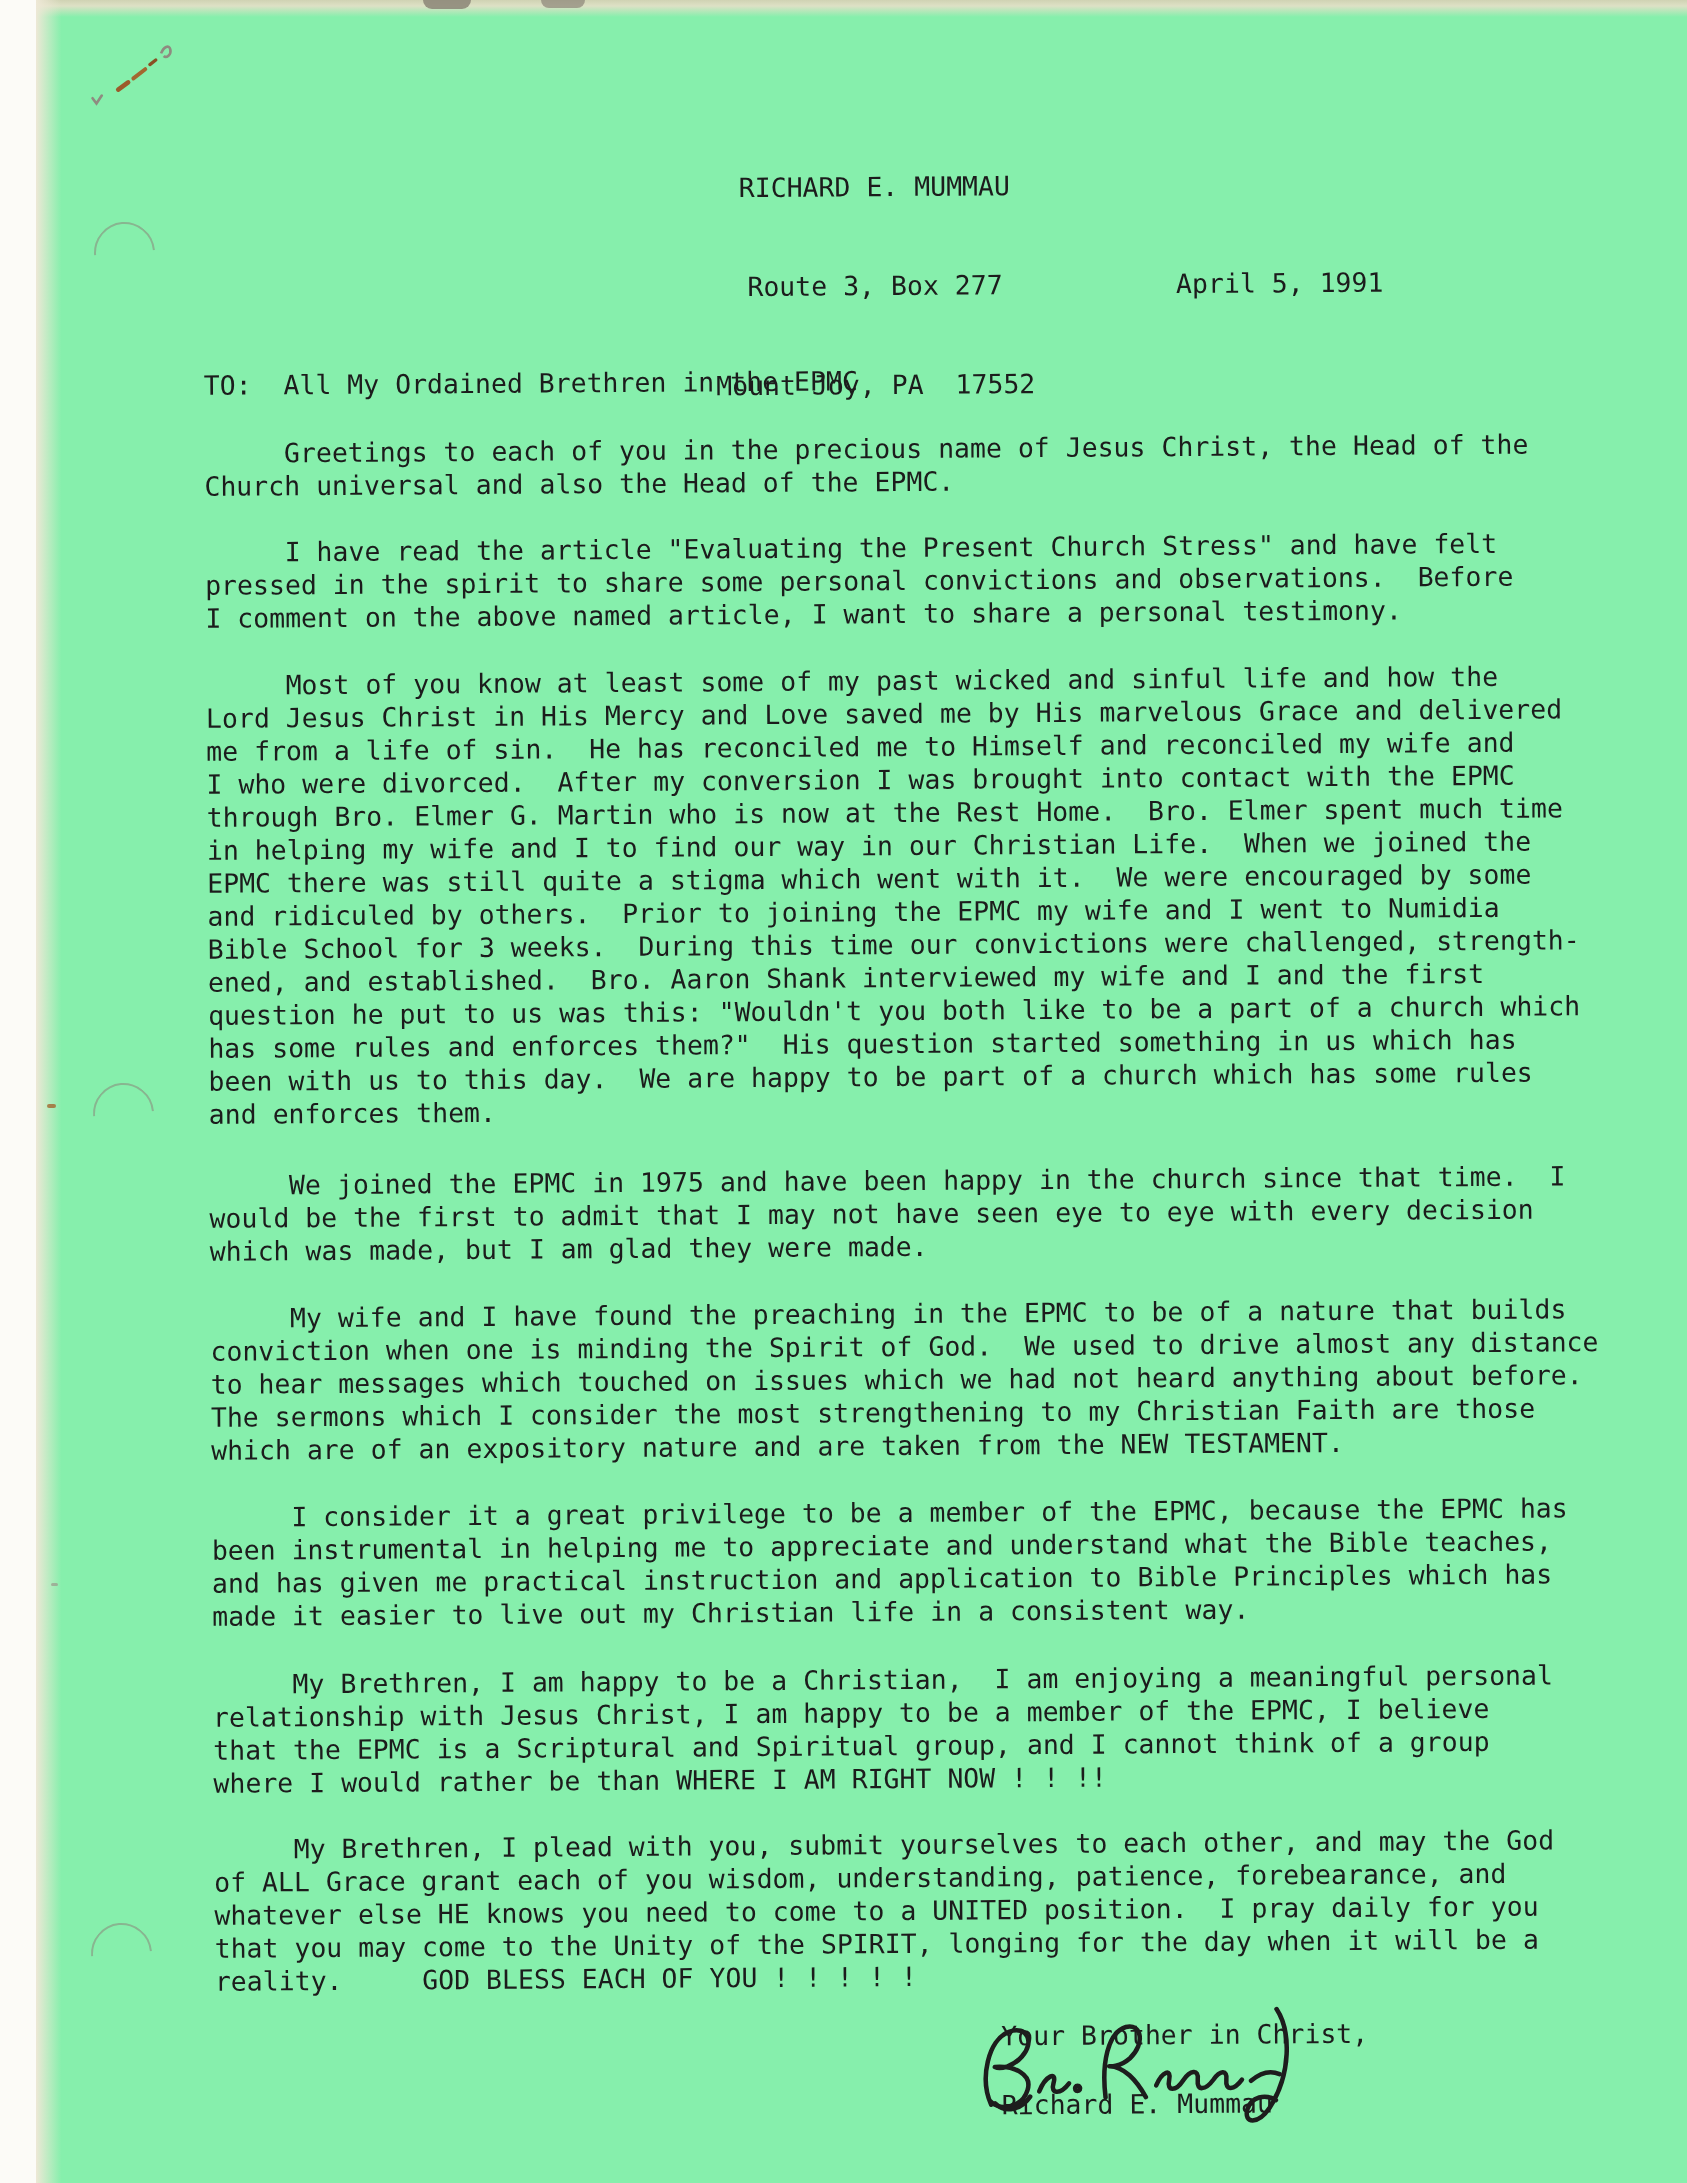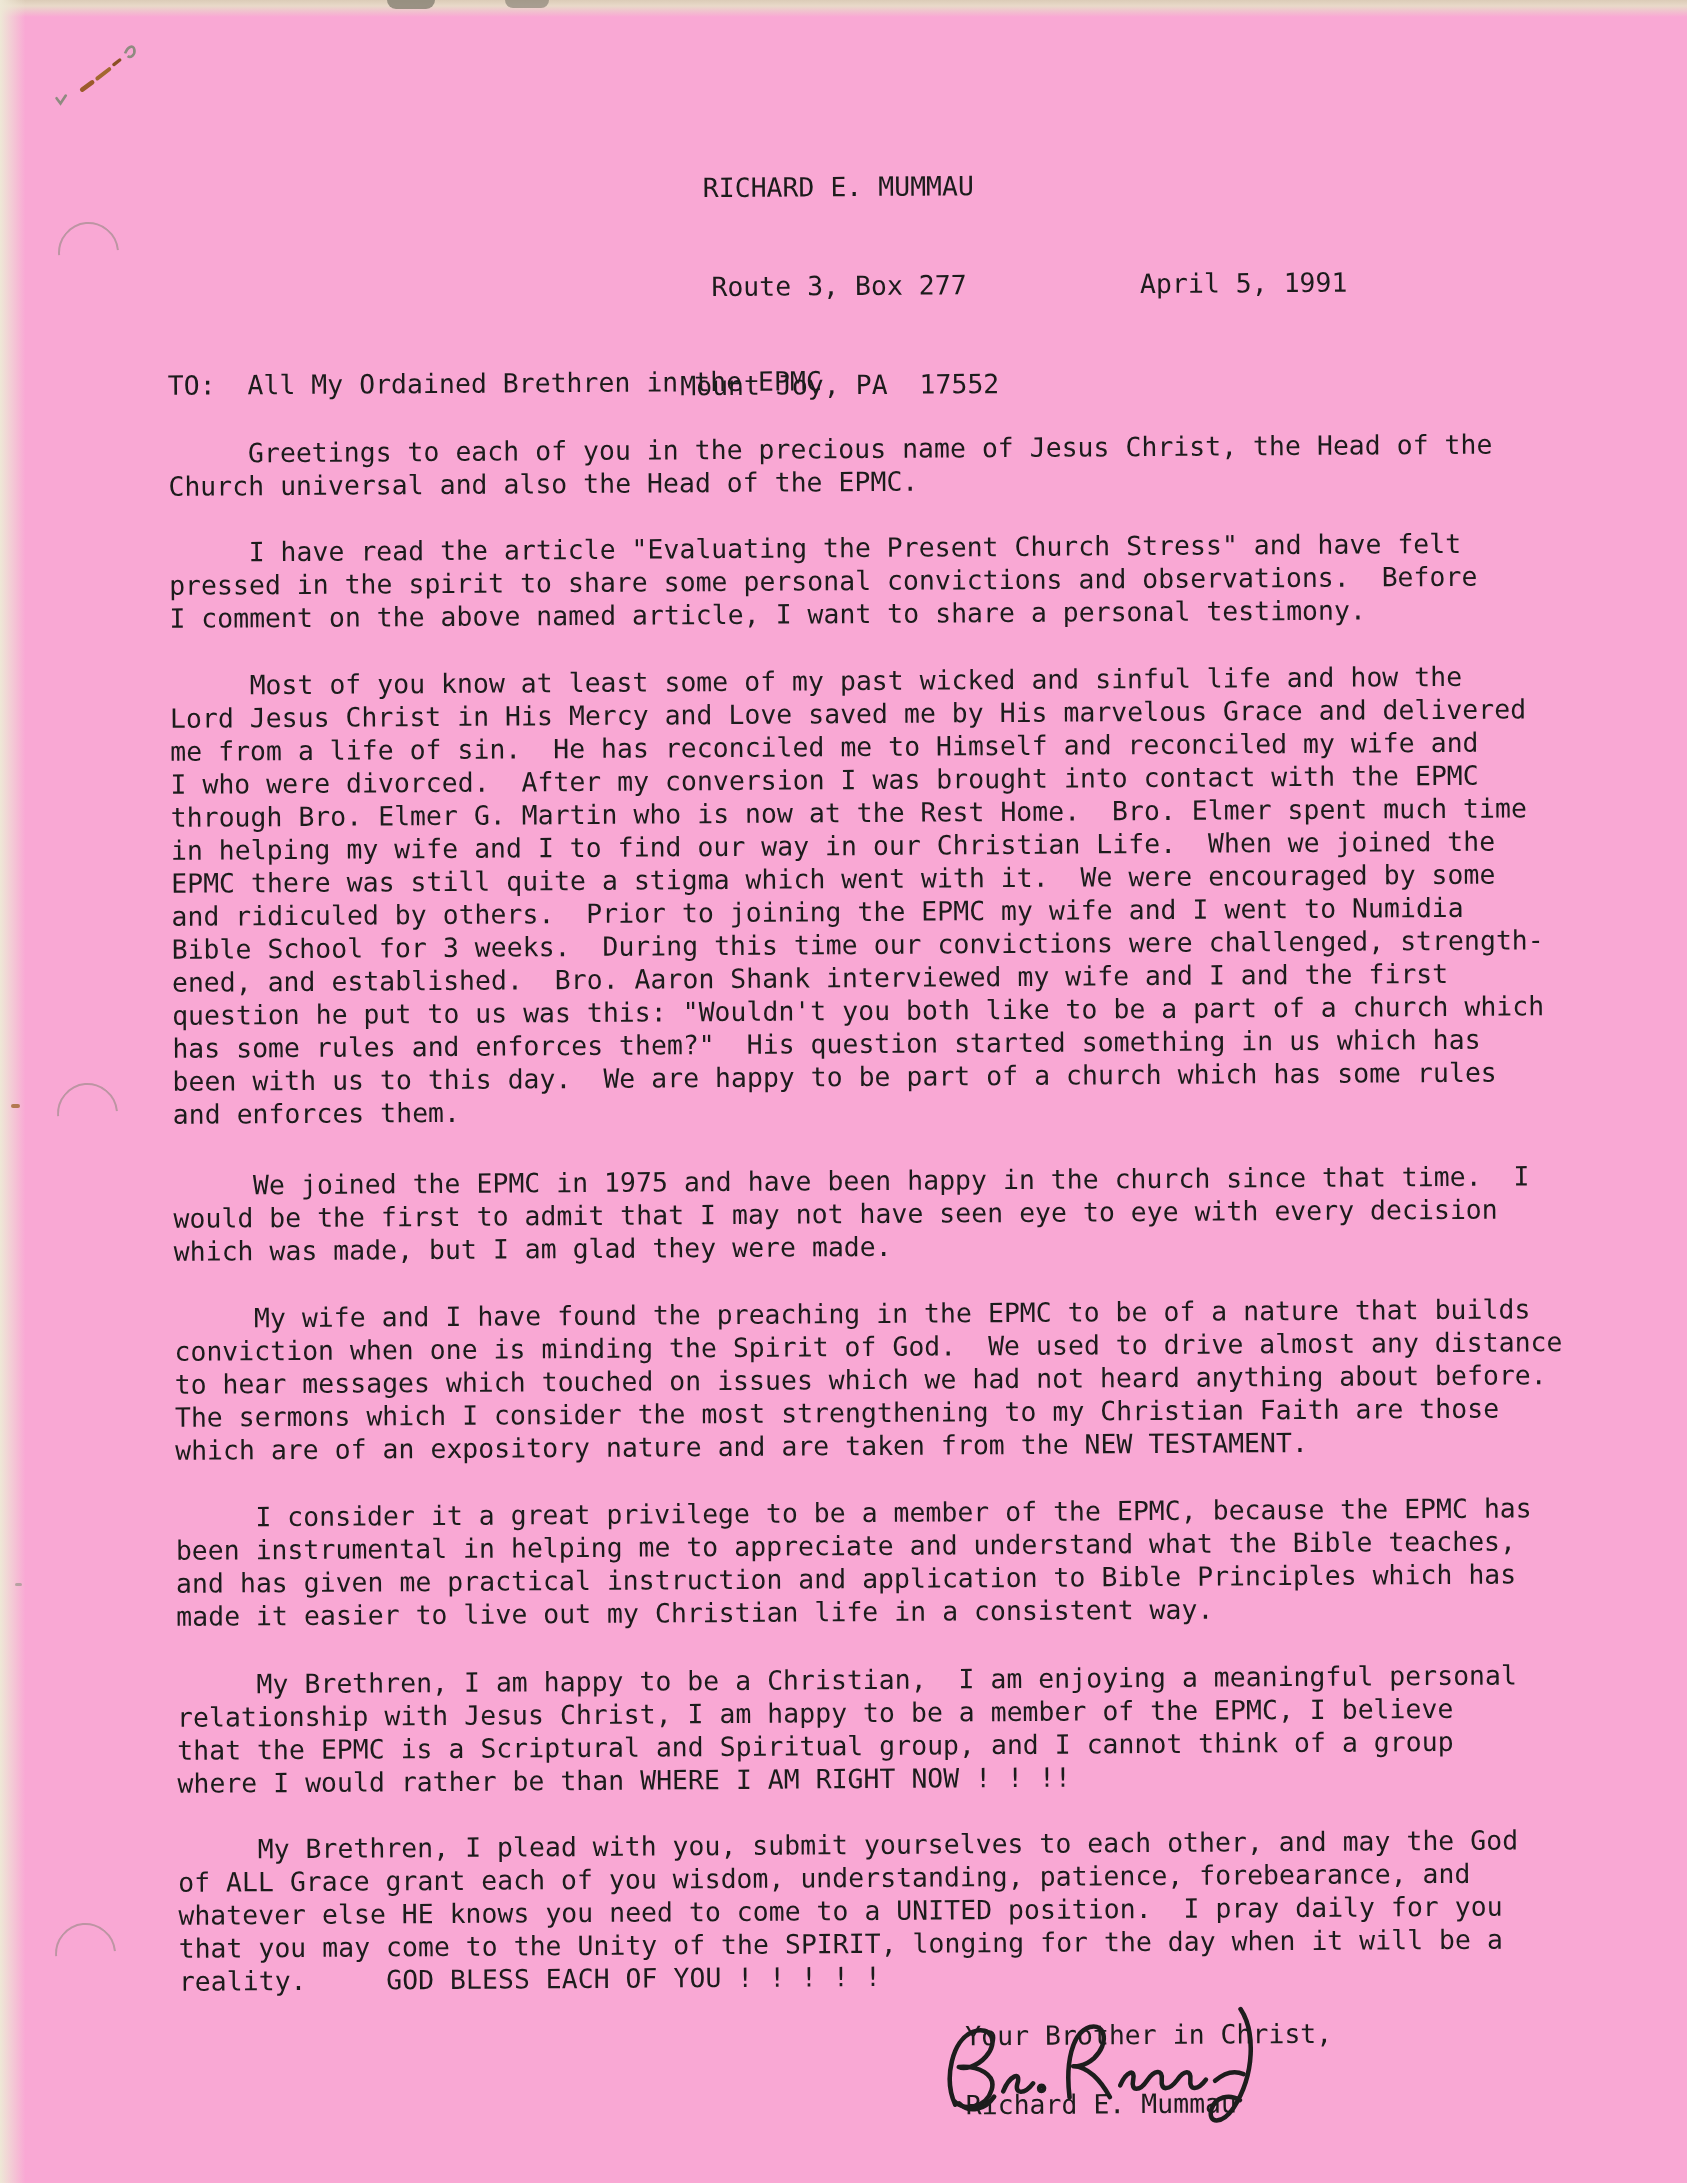--- a/index.html
+++ b/index.html
@@ -4,21 +4,21 @@
 <style>
   html,body{margin:0;padding:0;}
   body{
     width:1687px;height:2183px;
     background:#fcfbf7;
     position:relative;
     overflow:hidden;
     font-family:"DejaVu Sans Mono","Liberation Mono",monospace;
     color:#1c1c1c;
   }
-  .page{position:absolute;inset:0;background:#f9a8d4;}
+  .page{position:absolute;inset:0;background:#86efac;margin-left:36px;}
   
   .scan-top{
     position:absolute;left:0;top:0;width:1687px;height:17px;
     background:linear-gradient(180deg,#d8cfb4 0%,#e7dfc8 35%,rgba(252,251,247,0) 100%);
     opacity:.9;
   }
   .scan-left{
     position:absolute;left:0;top:0;width:30px;height:2183px;
     background:linear-gradient(90deg,#eee8d6 0%,rgba(252,251,247,0) 85%);
   }

